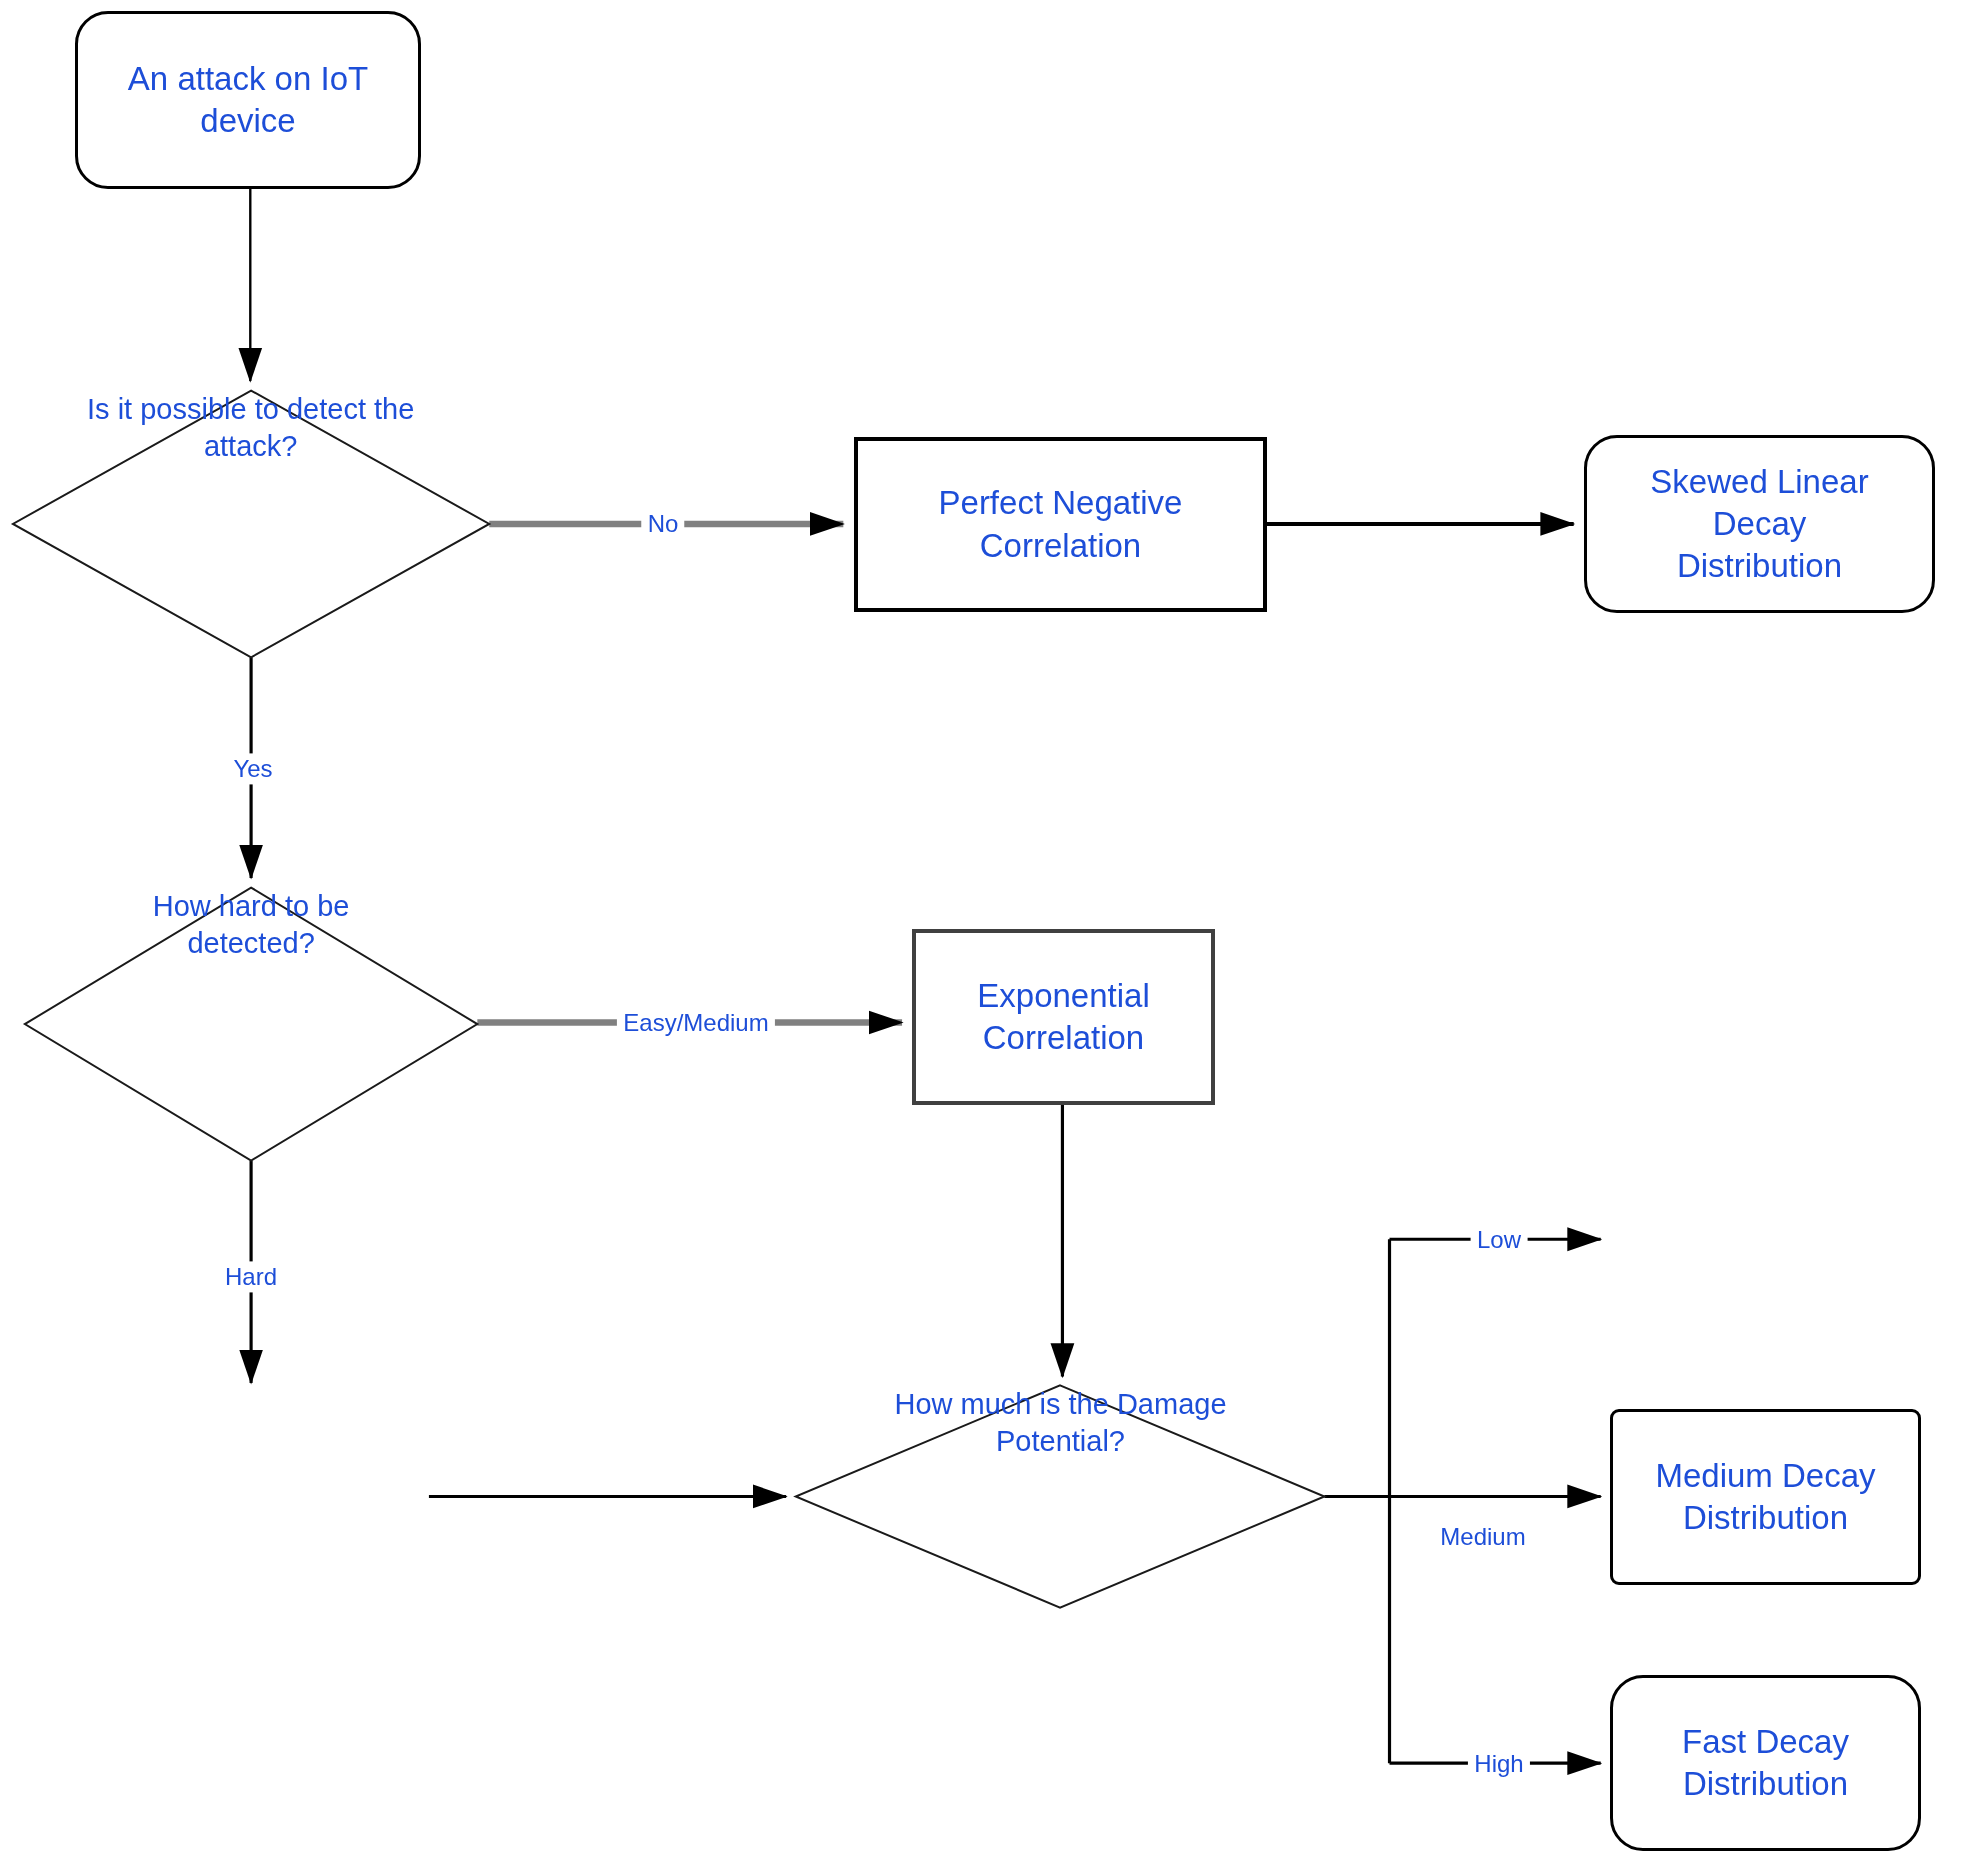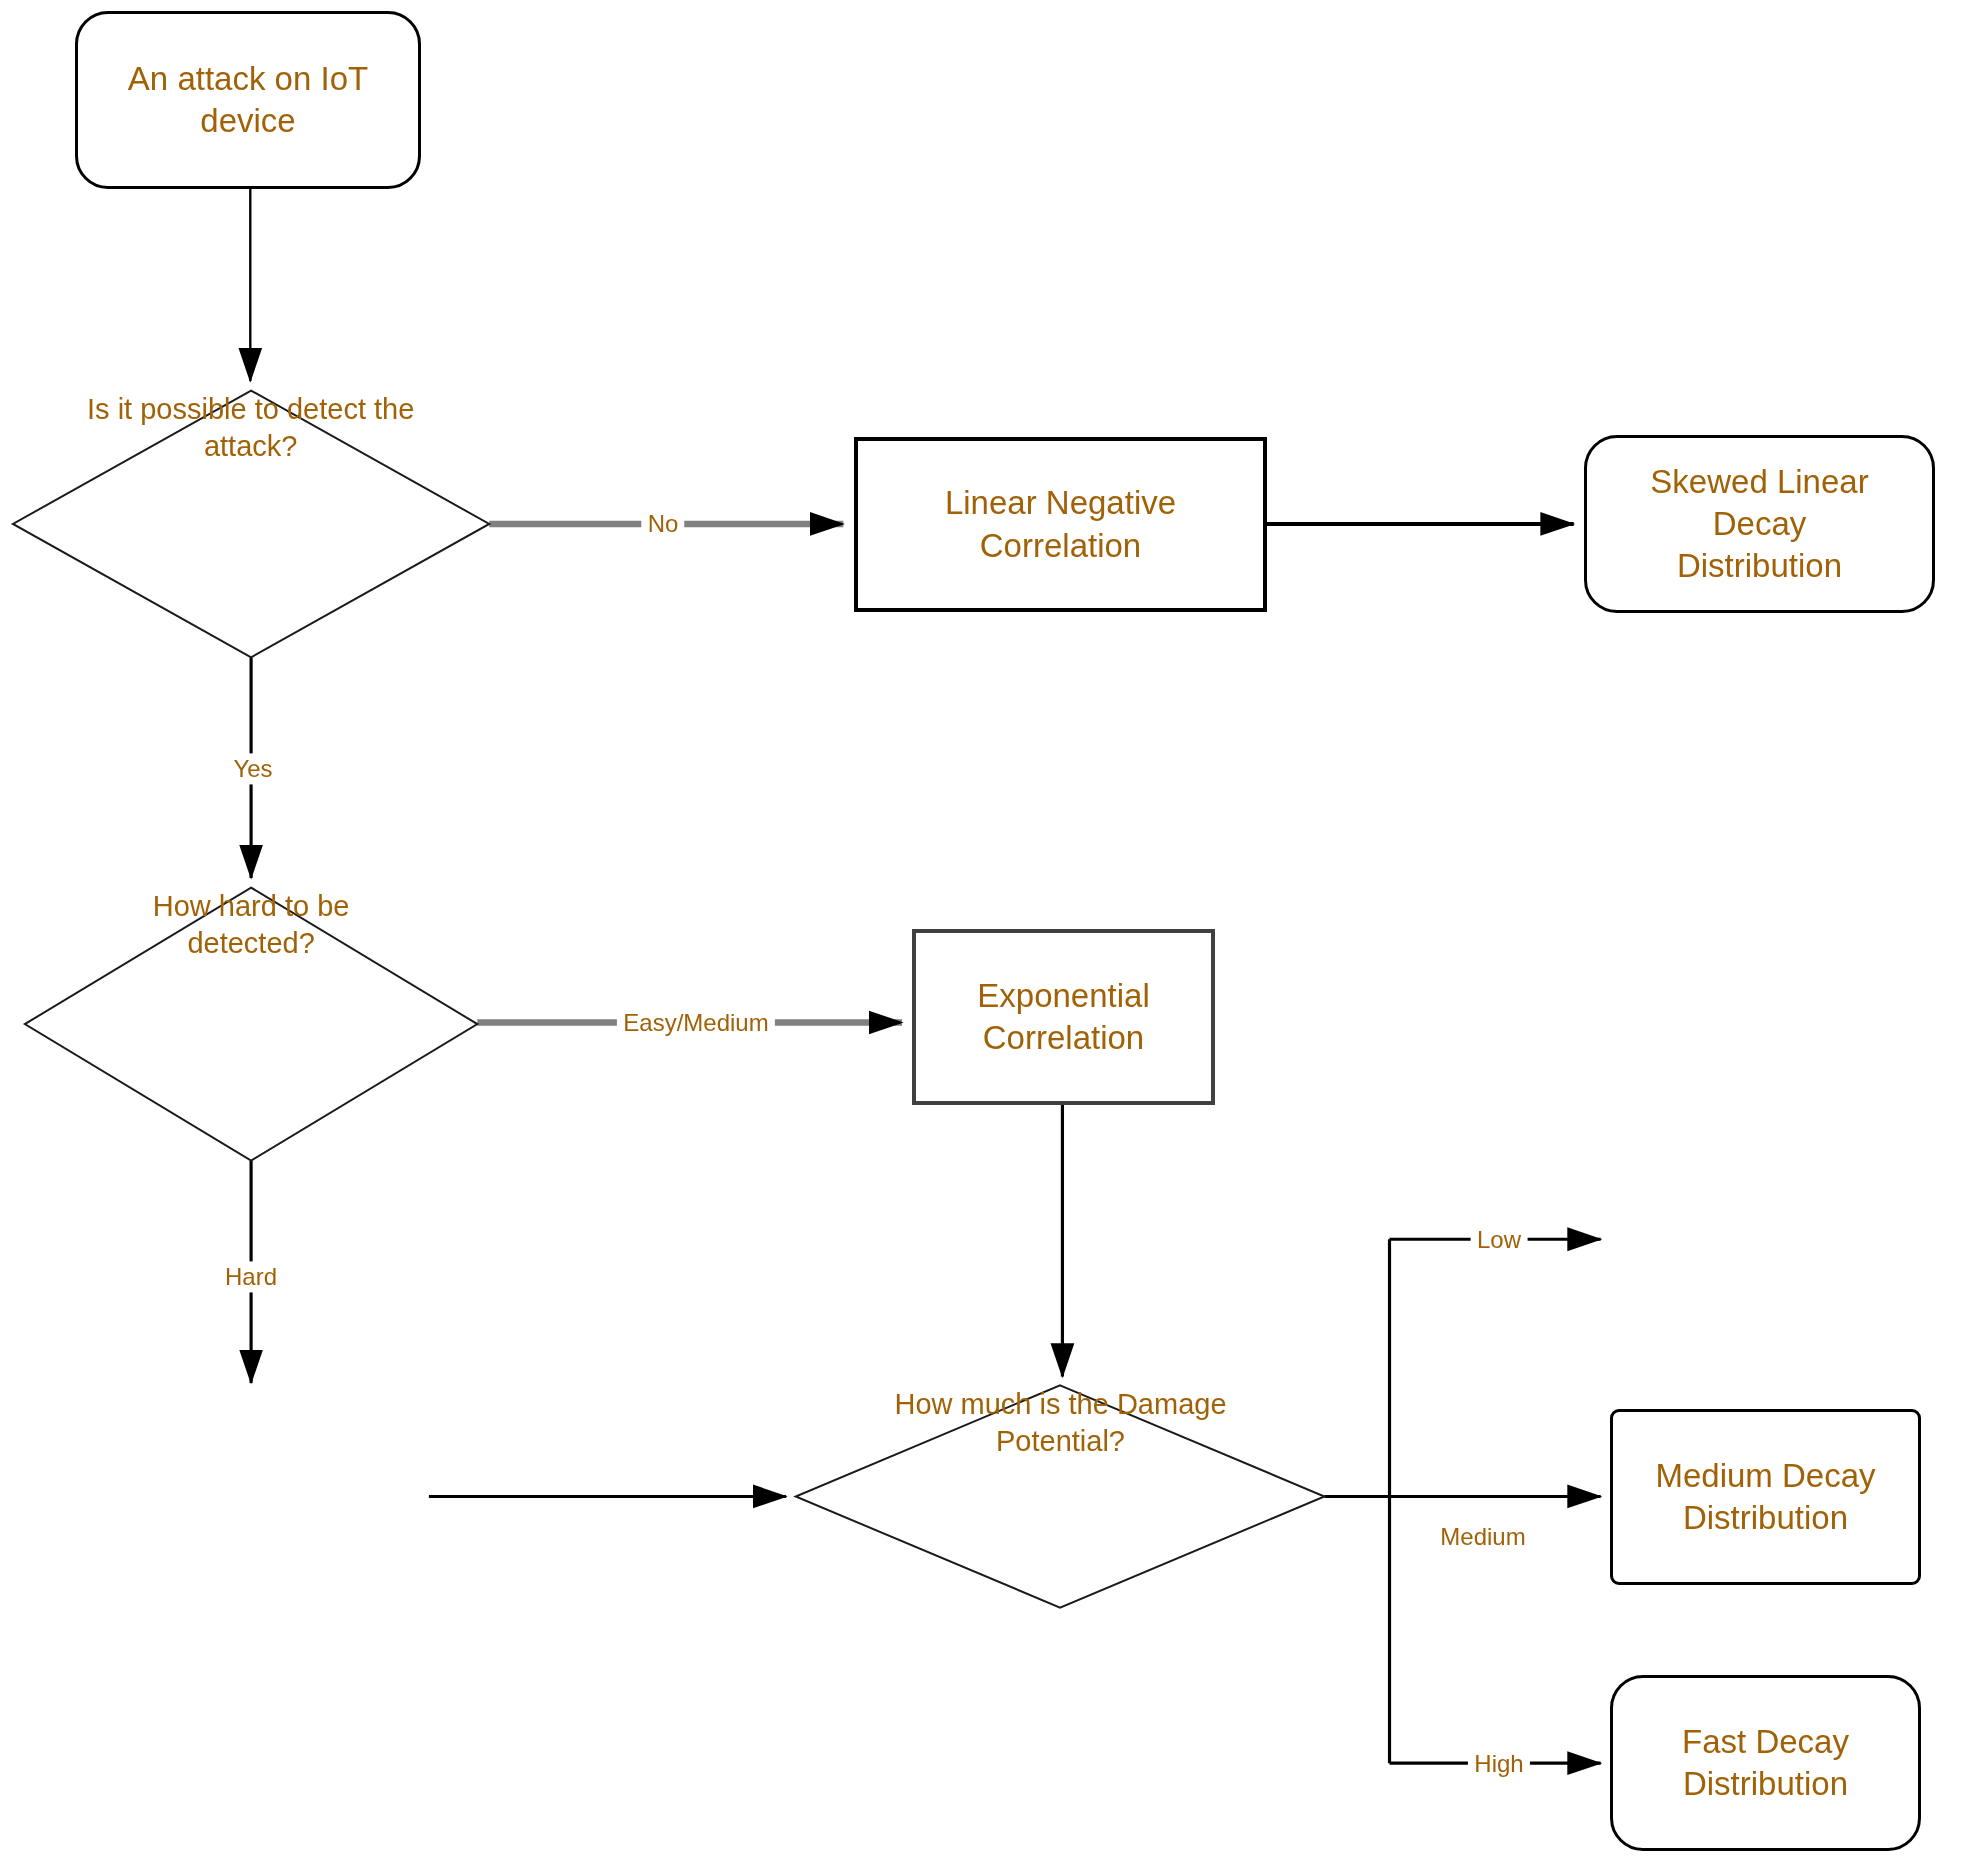--- a/index.html
+++ b/index.html
@@ -6,21 +6,21 @@
     margin: 0;
     padding: 0;
     background: #ffffff;
   }
   .canvas {
     position: relative;
     width: 1796px;
     height: 1868px;
     background: #ffffff;
     font-family: "Liberation Sans", sans-serif;
-    color: #a16207;
+    color: #1d4ed8;
   }
   .edge-layer {
     position: absolute;
     left: 0; top: 0;
     width: 1978px;
     height: 1868px;
   }
   .node {
     position: absolute;
     display: flex;
@@ -109,21 +109,21 @@
     <polygon points="316,492 616,660 316,828 16,660" fill="#ffffff" stroke="#1a1a1a" stroke-width="2.5"></polygon>
     <polygon points="316,1118 601,1290 316,1462 31,1290" fill="#ffffff" stroke="#1a1a1a" stroke-width="2.5"></polygon>
     <polygon points="1335,1745 1668,1885 1335,2025 1002,1885" fill="#ffffff" stroke="#1a1a1a" stroke-width="2.5"></polygon>
   </svg>
 
   <div class="node rounded" id="n-start">
     <span class="lbl" style="max-width:310px">An attack on IoT device</span>
   </div>
 
   <div class="node rect" id="n-pnc">
-    <span class="lbl" style="max-width:302px">Linear Negative Correlation</span>
+    <span class="lbl" style="max-width:302px">Perfect Negative Correlation</span>
   </div>
 
   <div class="node rounded" id="n-skewed">
     <span class="lbl" style="max-width:246px">Skewed Linear Decay Distribution</span>
   </div>
 
   <div class="node rect-alt" id="n-exp">
     <span class="lbl" style="max-width:214px">Exponential Correlation</span>
   </div>
 

